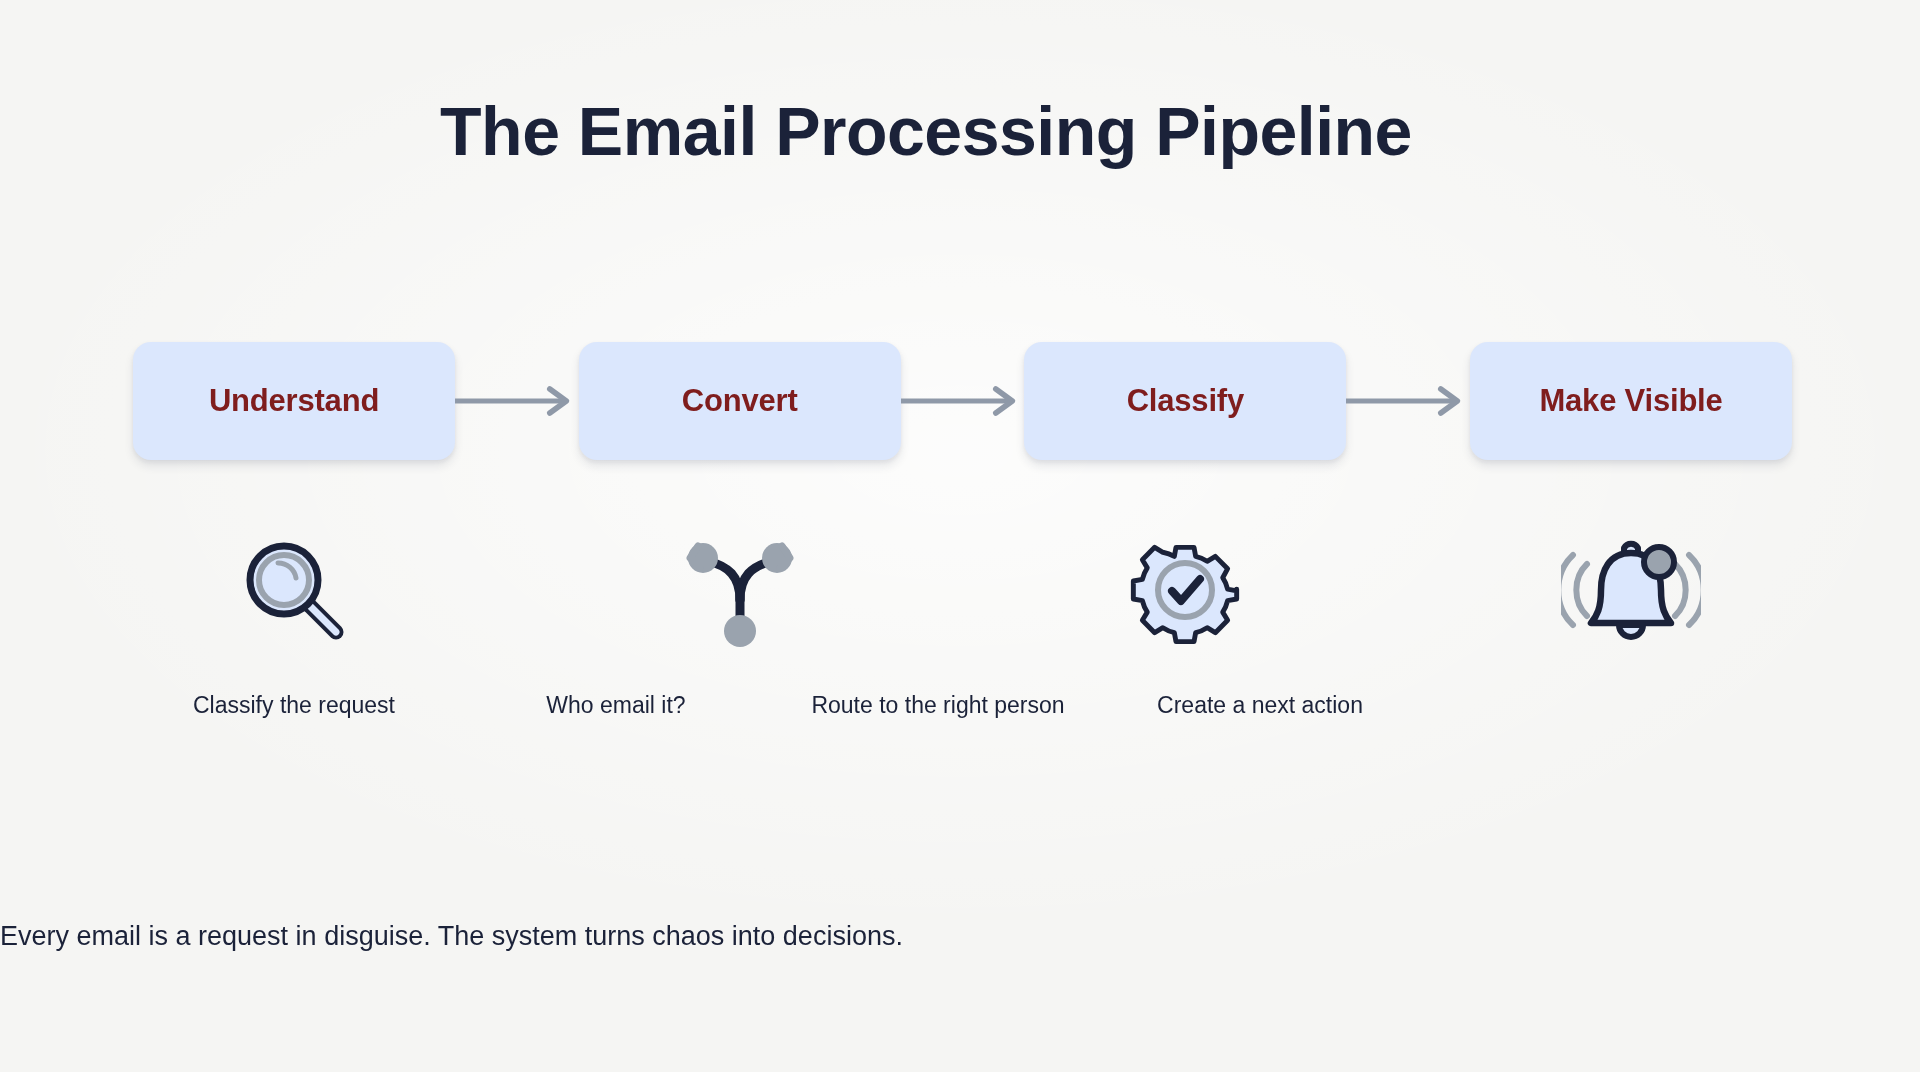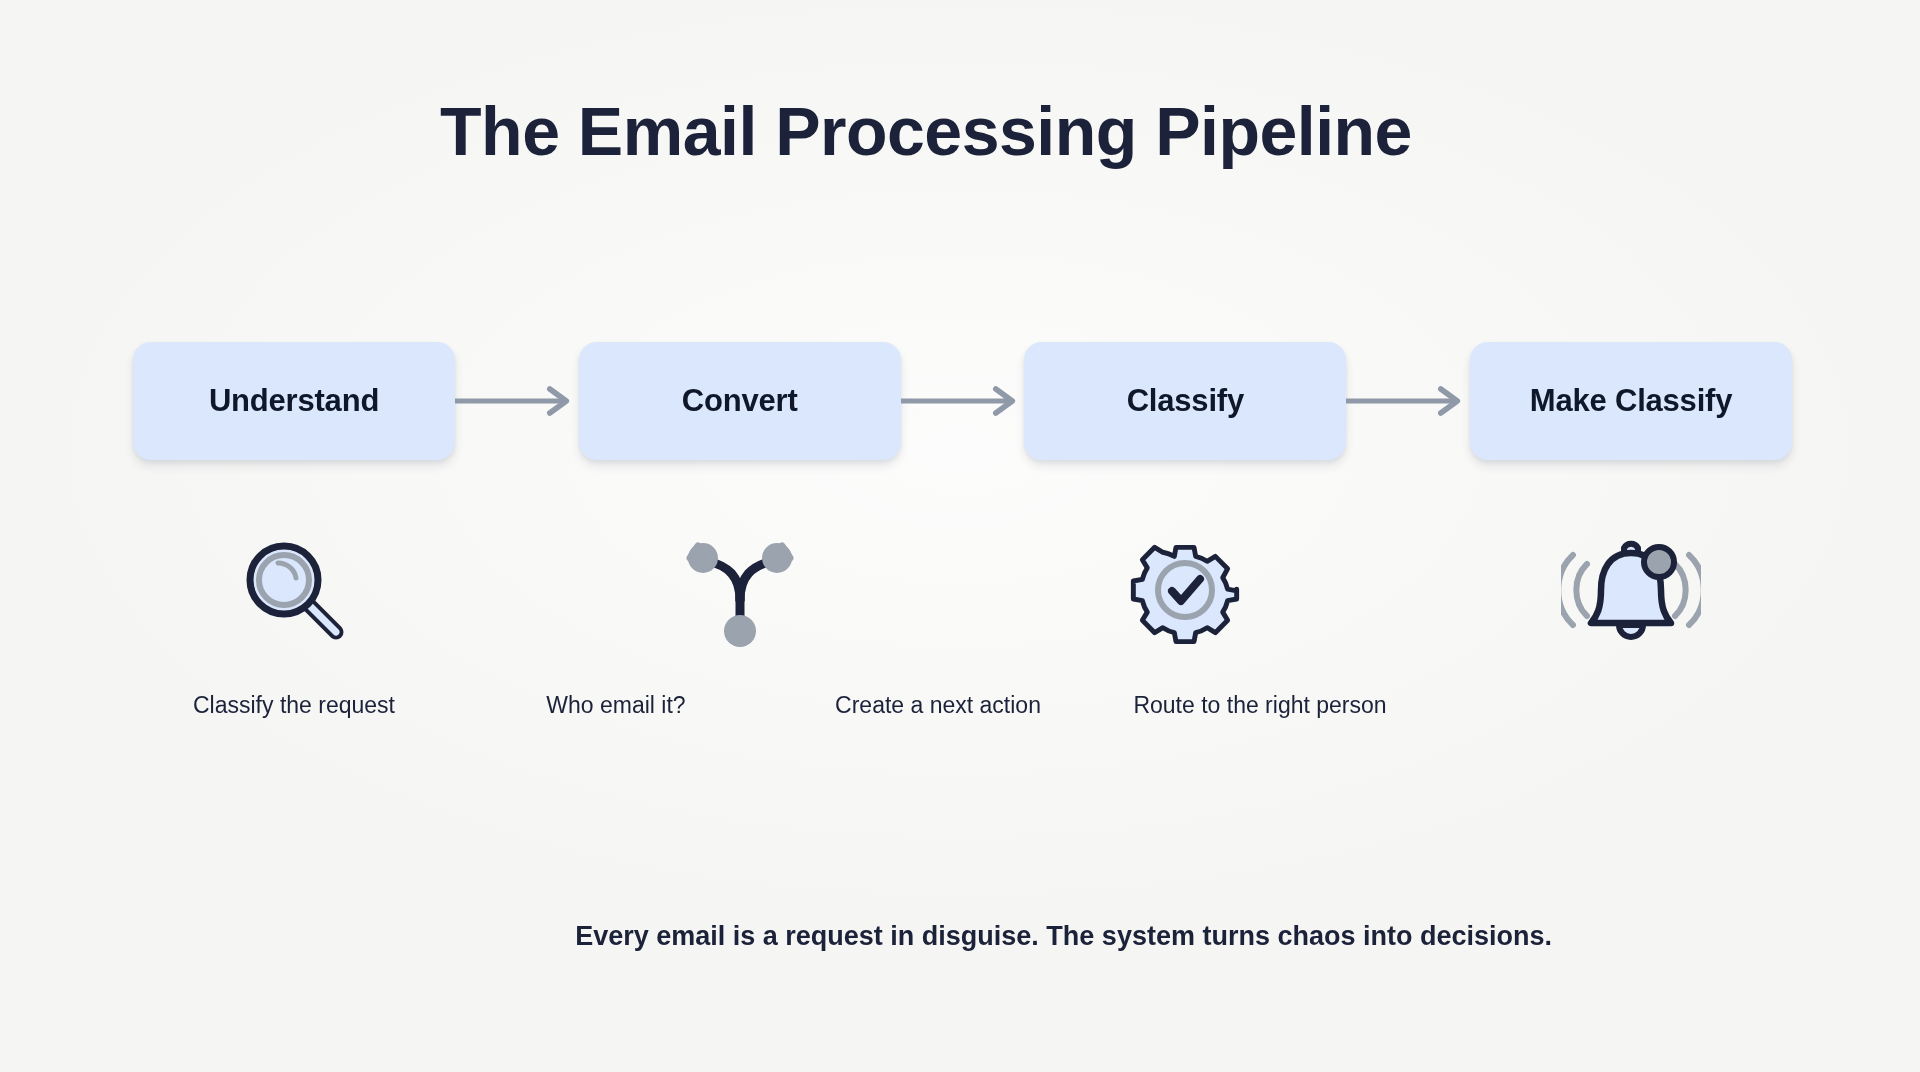--- a/index.html
+++ b/index.html
@@ -67,21 +67,21 @@
     align-items: center;
     justify-content: center;
     box-shadow: 0 6px 10px rgba(30, 40, 70, 0.10),
                 0 2px 4px rgba(30, 40, 70, 0.06);
     flex: 0 0 auto;
   }
 
   .stage-label {
     font-size: 31px;
     font-weight: 700;
-    color: #0f172a;
+    color: #7f1d1d;
     letter-spacing: -0.2px;
     white-space: nowrap;
   }
 
   .arrow {
     flex: 1 1 auto;
     height: 30px;
     display: flex;
     align-items: center;
     justify-content: center;
@@ -125,23 +125,23 @@
     color: #1b2239;
     white-space: nowrap;
   }
 
   
   .footer {
     position: absolute;
     top: 921px;
     left: 0;
     width: 1552px;
-    text-align: right;
+    text-align: left;
     font-size: 27px;
-    font-weight: 700;
+    font-weight: 400;
     color: #1b2239;
   }
 </style>
 </head>
 <body>
 
 <div class="page">
   <div class="bg-sheen"></div>
 
   <h1 class="title">The Email Processing Pipeline</h1>
@@ -175,21 +175,21 @@
     </div>
 
     <div class="arrow">
       <svg viewBox="0 0 120 30" preserveAspectRatio="none">
         <line x1="0" y1="15" x2="104" y2="15" stroke="#8f99a8" stroke-width="5" stroke-linecap="round"></line>
         <polyline points="92,3 108,15 92,27" fill="none" stroke="#8f99a8" stroke-width="5.5" stroke-linecap="round" stroke-linejoin="round"></polyline>
       </svg>
     </div>
 
     <div class="stage">
-      <span class="stage-label">Make Classify</span>
+      <span class="stage-label">Make Visible</span>
     </div>
   </div>
 
   <div class="icons-row">
 
     <div class="icon-cell">
       <svg width="124" height="124" viewBox="0 0 124 124">
 
         <line x1="78" y1="78" x2="104" y2="104" stroke="#1b2239" stroke-width="15" stroke-linecap="round"></line>
         <line x1="78" y1="78" x2="104" y2="104" stroke="#dbe7fd" stroke-width="7" stroke-linecap="round"></line>
@@ -265,18 +265,18 @@
         <path d="M 58 97 A 12 12 0 0 0 82 97 Z" fill="#dbe7fd" stroke="#1b2239" stroke-width="6" stroke-linejoin="round"></path>
 
         <circle cx="98" cy="34" r="15" fill="#9aa3ae" stroke="#1b2239" stroke-width="6"></circle>
       </svg>
     </div>
   </div>
 
   <div class="captions-row">
     <div class="caption">Classify the request</div>
     <div class="caption">Who email it?</div>
+    <div class="caption">Route to the right person</div>
     <div class="caption">Create a next action</div>
-    <div class="caption">Route to the right person</div>
   </div>
 
   <div class="footer">Every email is a request in disguise. The system turns chaos into decisions.</div>
 </div>
 
 </body></html>

